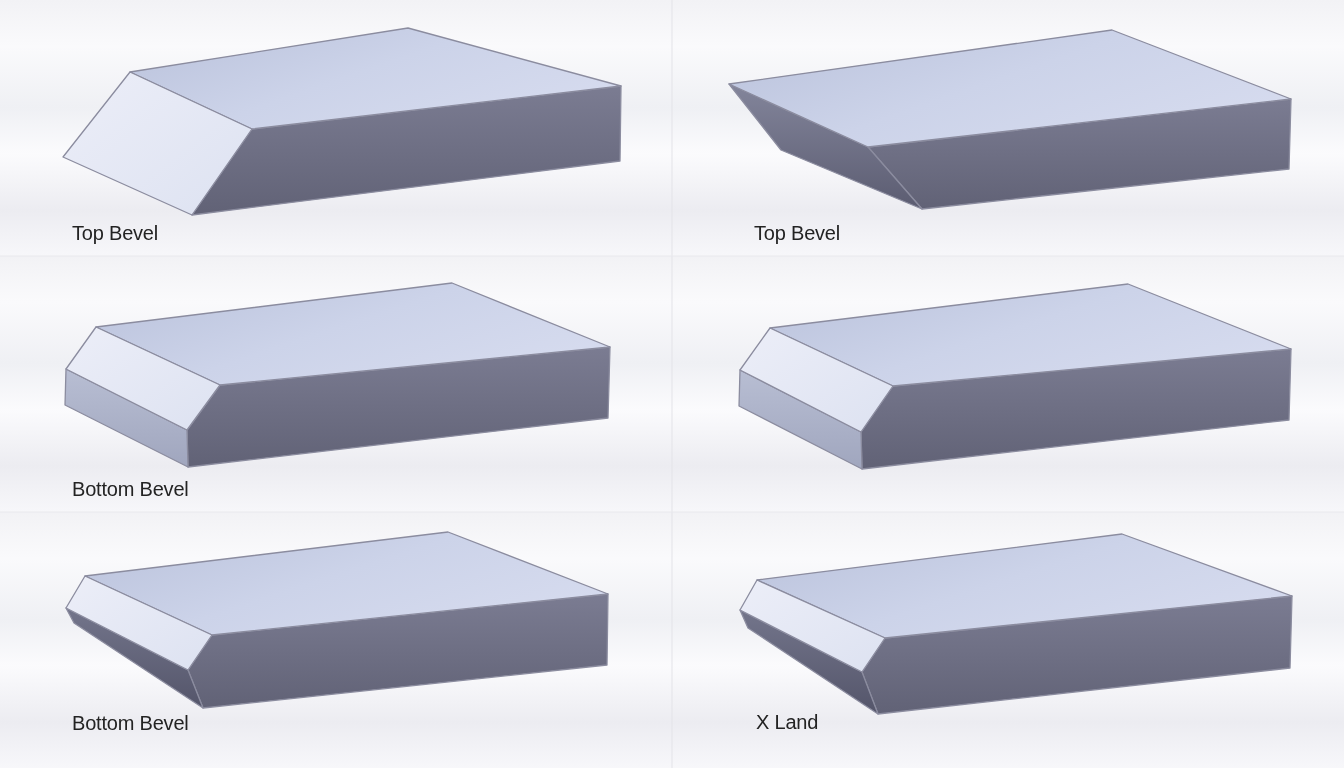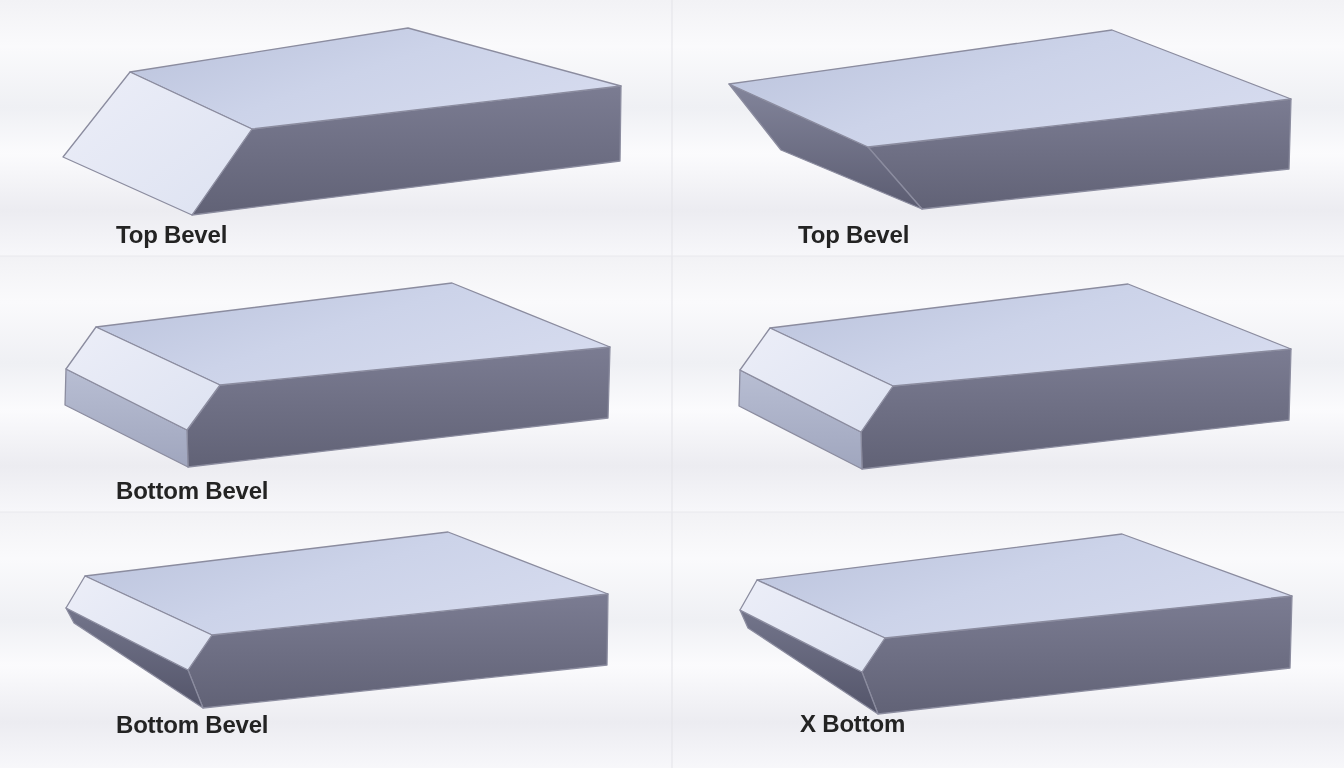--- a/index.html
+++ b/index.html
@@ -21,27 +21,26 @@
     top: 0;
     display: block;
   }
   .face {
     stroke: #8b8c9f;
     stroke-width: 1.3;
     stroke-linejoin: round;
   }
   .panel-label {
     position: absolute;
-    font-size: 24px;
-    font-weight: 700;
+    font-size: 20px;
+    font-weight: 400;
     letter-spacing: -0.2px;
     color: #232323;
     white-space: nowrap;
     line-height: 1.1;
-    margin-left: 44px;
   }
   .lbl-1 { left: 72px;  top: 222px; }
   .lbl-2 { left: 754px; top: 222px; }
   .lbl-3 { left: 72px;  top: 478px; }
   .lbl-4 { left: 756px; top: 479px; }
   .lbl-5 { left: 72px;  top: 712px; }
   .lbl-6 { left: 756px; top: 711px; }
 </style>
 </head>
 <body>
@@ -135,15 +134,15 @@
       <polygon class="face" fill="url(#gLowerBevel)" points="740,610 862,672 878,714 748,628"></polygon>
       <polygon class="face" fill="url(#gTop)" points="757,580 1122,534 1292,596 885,638"></polygon>
       <polygon class="face" fill="url(#gBevel)" points="757,580 885,638 862,672 740,610"></polygon>
     </g>
   </svg>
 
   <div class="panel-label lbl-1">Top Bevel</div>
   <div class="panel-label lbl-2">Top Bevel</div>
   <div class="panel-label lbl-3">Bottom Bevel</div>
   <div class="panel-label lbl-5">Bottom Bevel</div>
-  <div class="panel-label lbl-6">X Bottom</div>
+  <div class="panel-label lbl-6">X Land</div>
 
 </div>
 
 </body></html>

